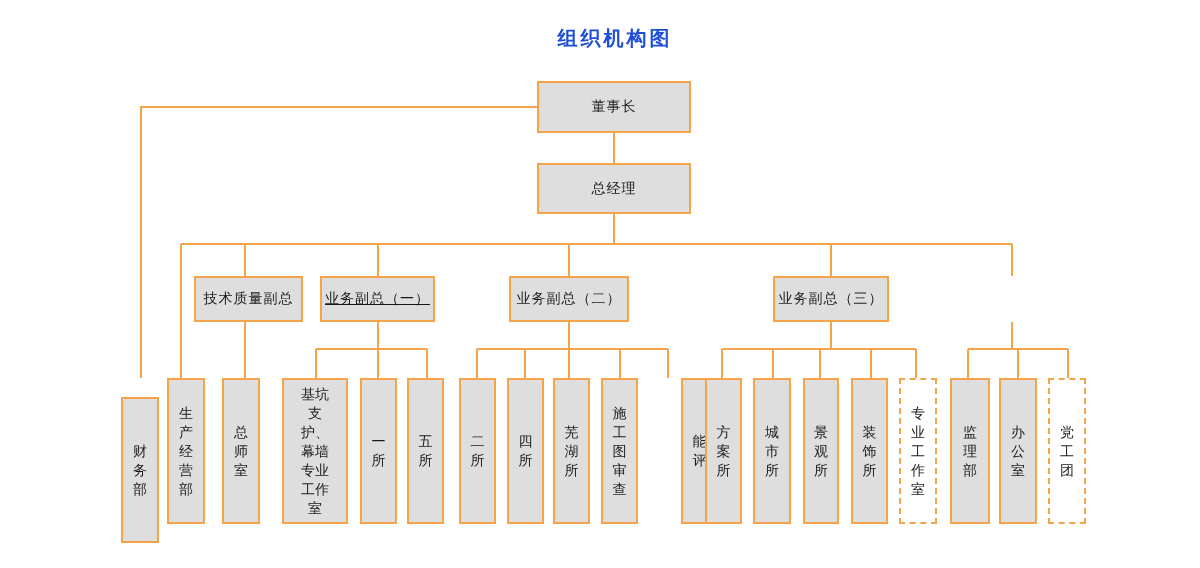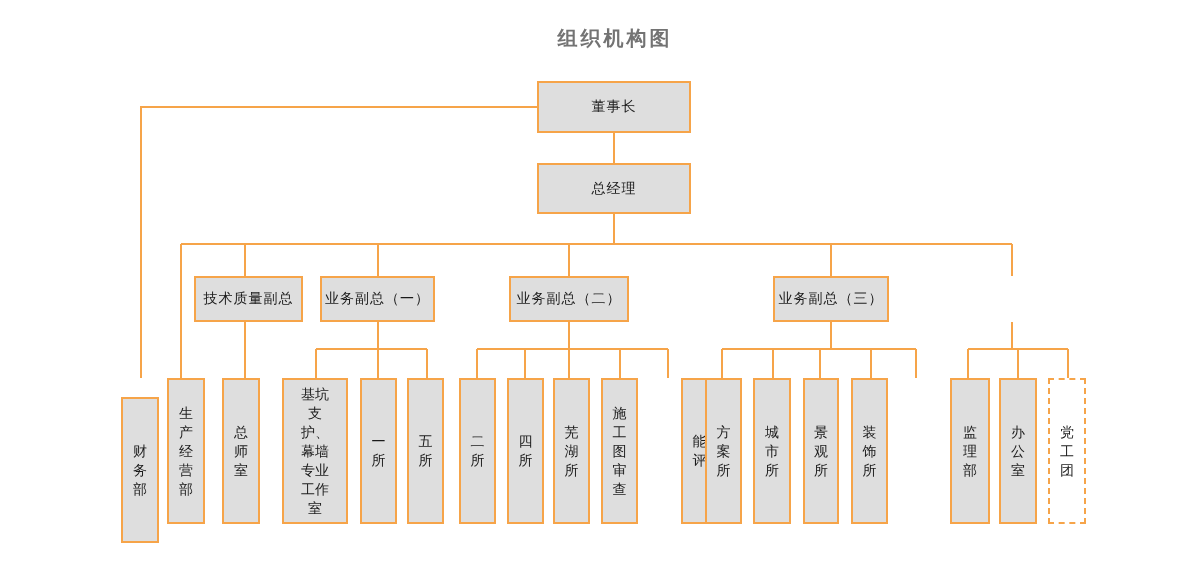--- a/index.html
+++ b/index.html
@@ -9,21 +9,21 @@
     height: 568px;
     background: #ffffff;
     font-family: "Liberation Sans", "DejaVu Sans", sans-serif;
     overflow: hidden;
   }
   .wires { position: absolute; left: 0; top: 0; width: 1200px; height: 568px; }
   .chart-title {
     position: absolute;
     left: 537px; top: 27px; width: 156px;
     text-align: center;
-    color: #737373;
+    color: #1d4ed8;
     font-size: 20px;
     font-weight: bold;
     letter-spacing: 3px;
     line-height: 22px;
     white-space: nowrap;
   }
   .box {
     position: absolute;
     box-sizing: border-box;
     background: #DEDEDE;
@@ -98,21 +98,21 @@
     </g>
   </svg>
 
   <div class="chart-title">组织机构图</div>
 
   <div class="box h" style="left:537px; top:81px; width:154px; height:52px;">董事长</div>
 
   <div class="box h" style="left:537px; top:163px; width:154px; height:51px;">总经理</div>
 
   <div class="box h" style="left:194px; top:276px; width:109px; height:46px;">技术质量副总</div>
-  <div class="box h" style="left:320px; top:276px; width:115px; height:46px;">业务副总（一）</div>
+  <div class="box h" style="left:320px; top:276px; width:115px; height:46px;text-decoration:underline;">业务副总（一）</div>
   <div class="box h" style="left:509px; top:276px; width:120px; height:46px;">业务副总（二）</div>
   <div class="box h" style="left:773px; top:276px; width:116px; height:46px;">业务副总（三）</div>
 
   <div class="box v" style="left:121px; top:378px; width:38px; height:146px;margin-top:19px;">
     <span>财务部</span>
   </div>
   <div class="box v" style="left:167px; top:378px; width:38px; height:146px;">
     <span>生产经营部</span>
   </div>
   <div class="box v" style="left:222px; top:378px; width:38px; height:146px;">
@@ -147,20 +147,23 @@
   </div>
   <div class="box v" style="left:753px; top:378px; width:38px; height:146px;align-items:center;">
     <span>城市所</span>
   </div>
   <div class="box v" style="left:803px; top:378px; width:36px; height:146px;">
     <span>景观所</span>
   </div>
   <div class="box v" style="left:851px; top:378px; width:37px; height:146px;">
     <span>装饰所</span>
   </div>
+  <div class="box v dashed" style="left:899px; top:378px; width:38px; height:146px;">
+    <span>专业工作室</span>
+  </div>
   <div class="box v" style="left:950px; top:378px; width:40px; height:146px;">
     <span>监理部</span>
   </div>
   <div class="box v" style="left:999px; top:378px; width:38px; height:146px;">
     <span>办公室</span>
   </div>
   <div class="box v dashed" style="left:1048px; top:378px; width:38px; height:146px;">
     <span>党工团</span>
   </div>
 

